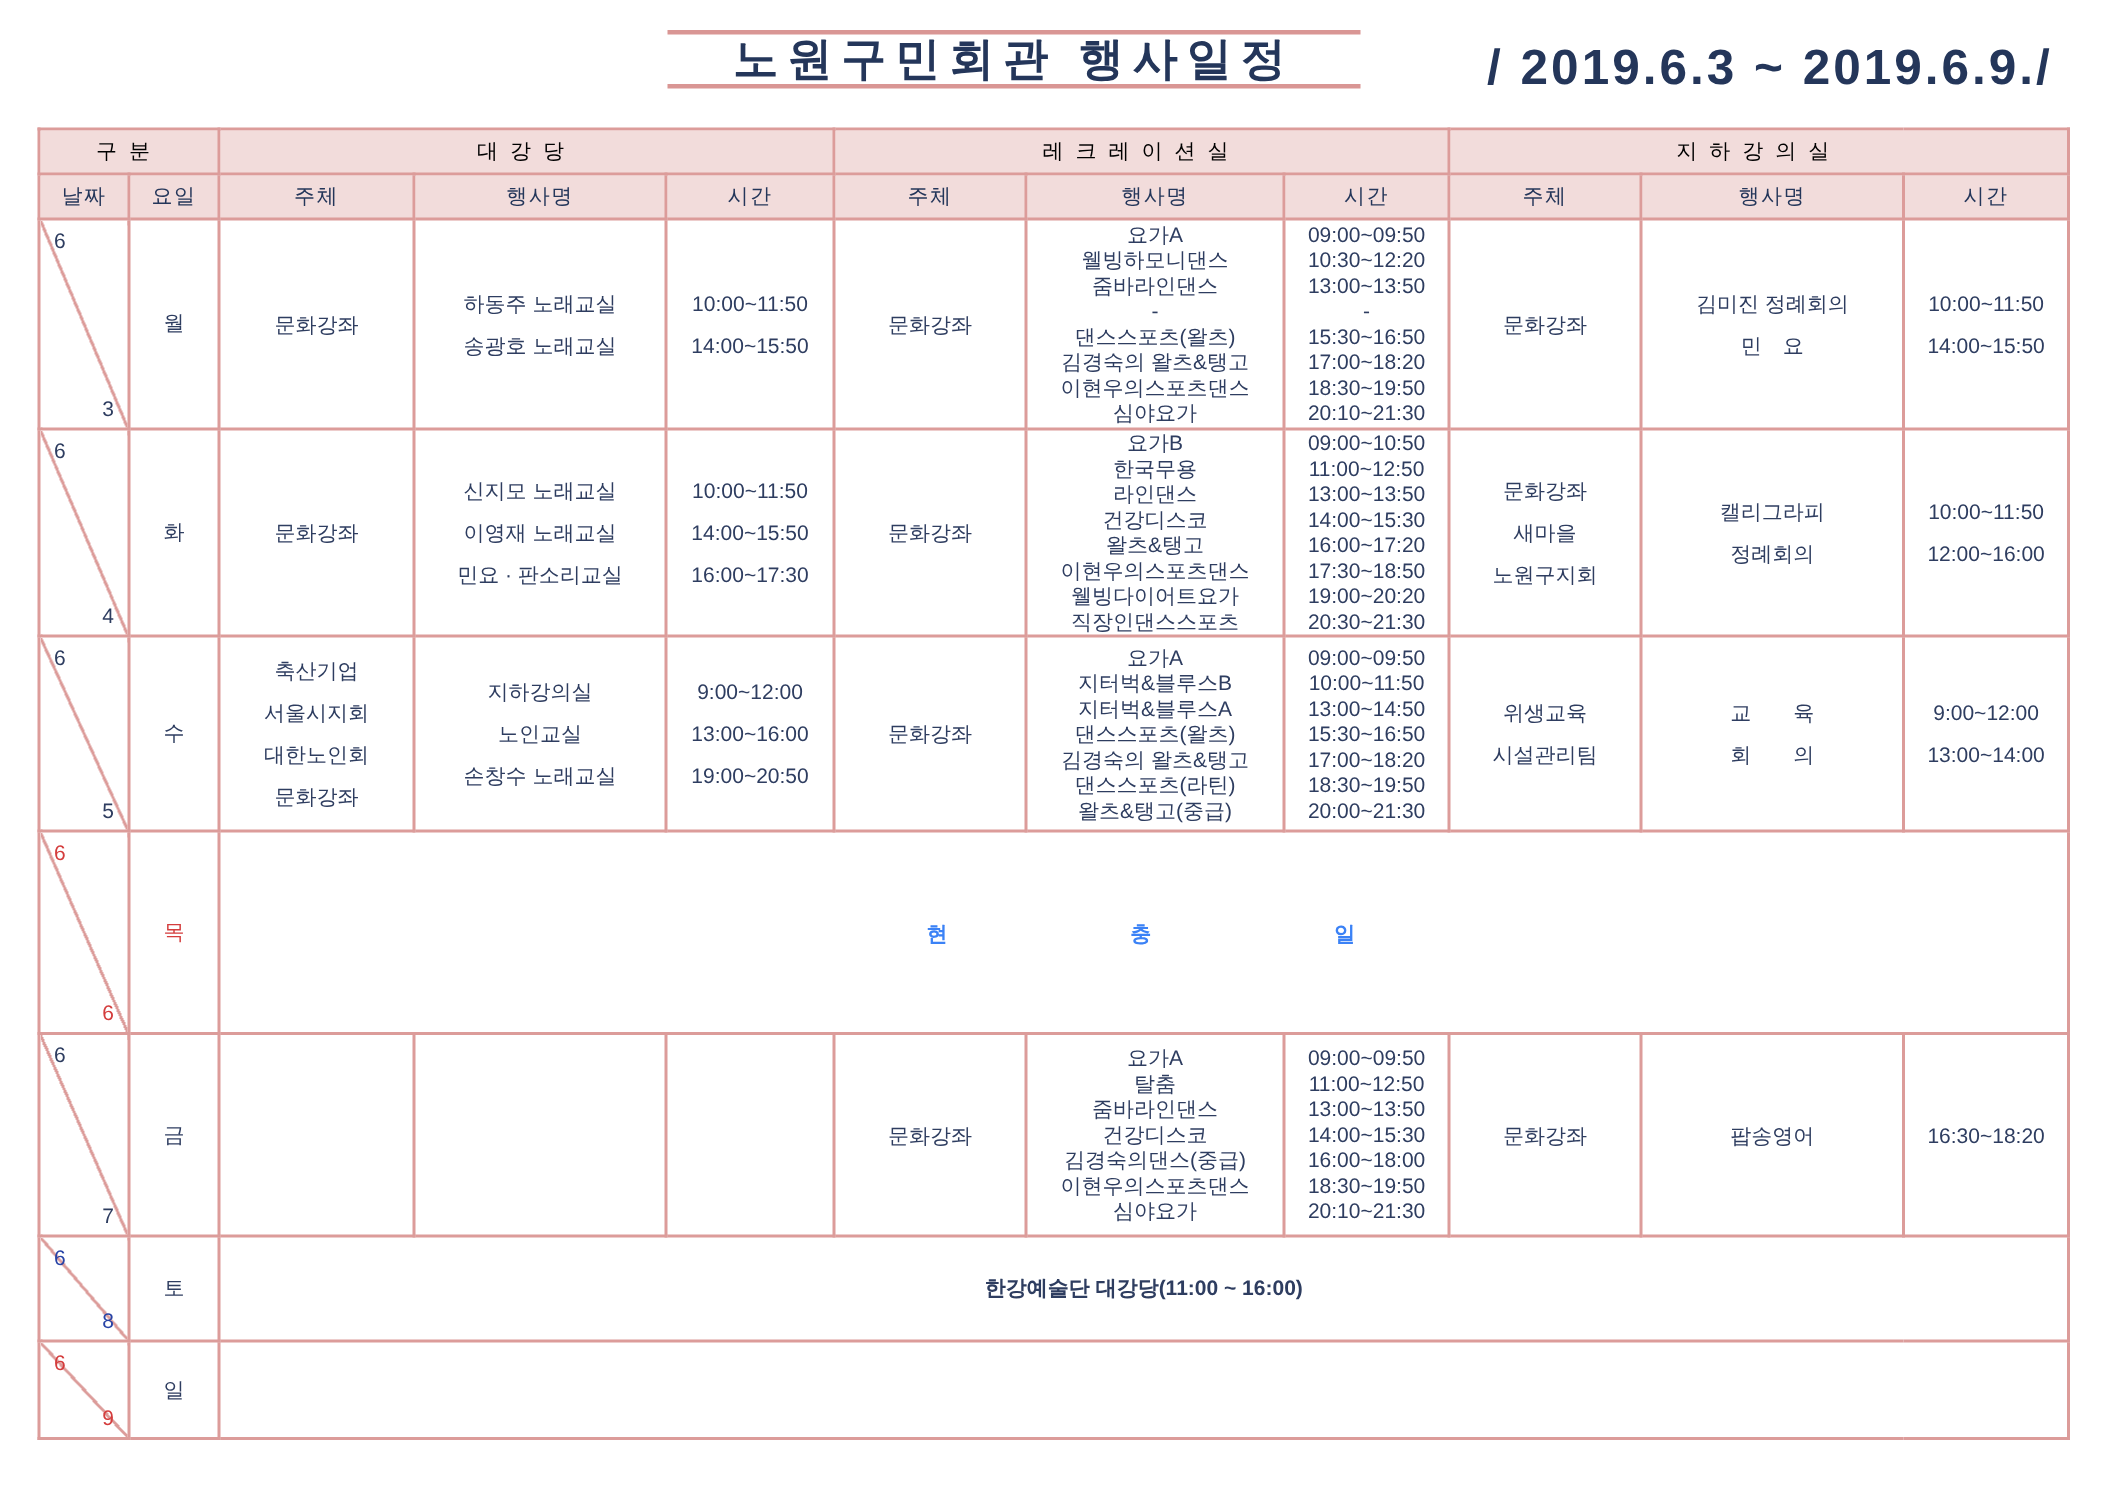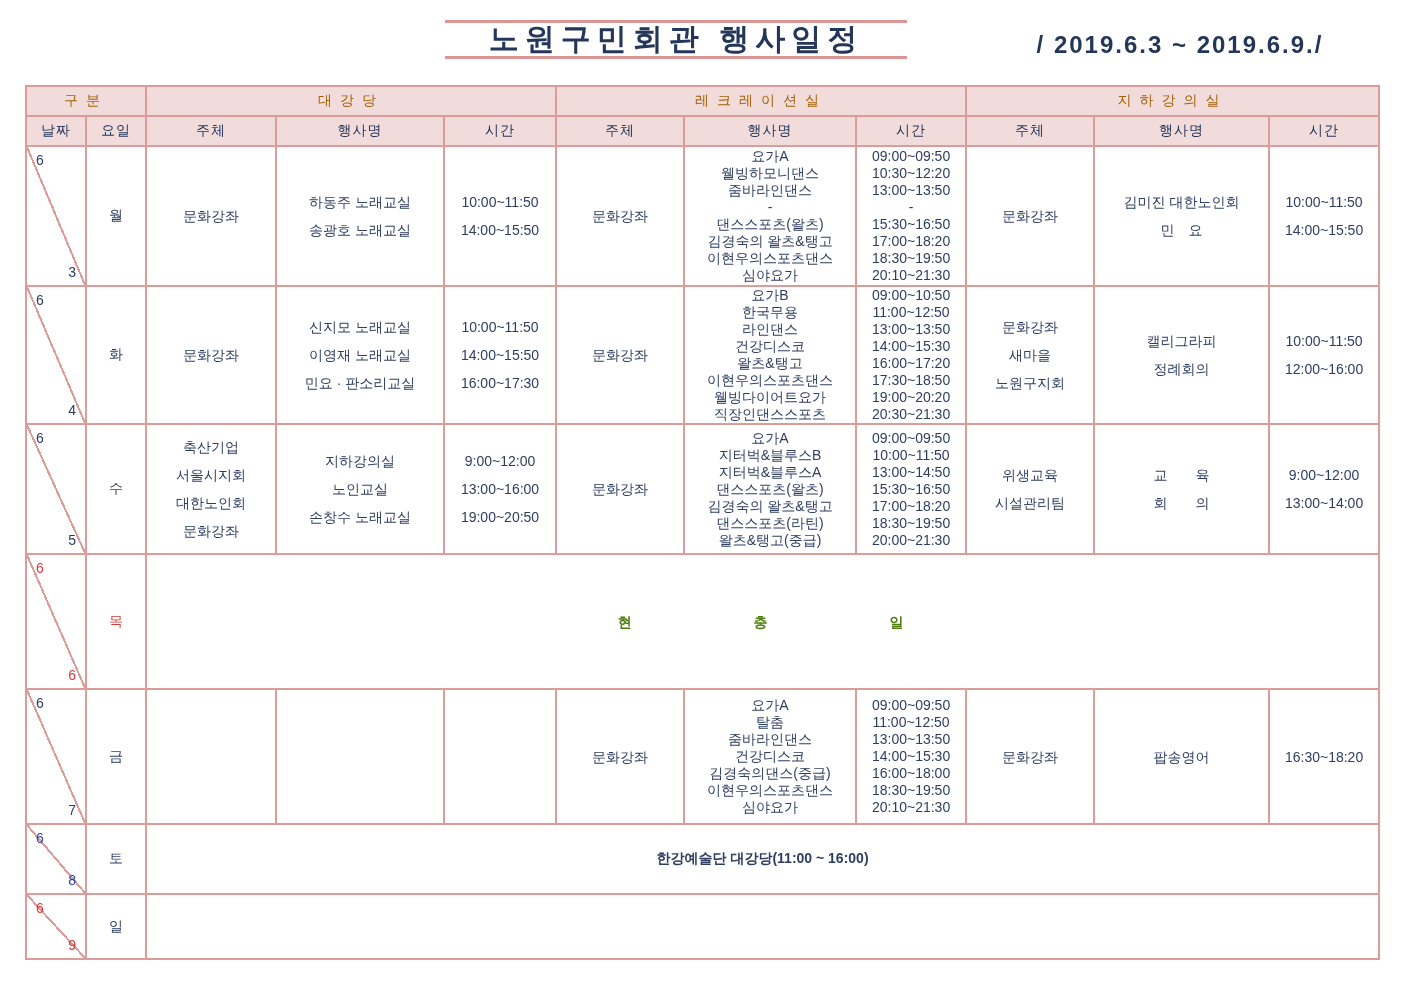--- a/index.html
+++ b/index.html
@@ -18,21 +18,21 @@
     border-top: 3px solid #d99694;
     border-bottom: 3px solid #d99694;
     display: flex; align-items: center; justify-content: center;
   }
   .title-text {
     font-size: 30px; font-weight: bold; letter-spacing: 6px; color: #24365a;
   }
   .date-range {
     position: absolute; left: 985px; top: 20px; width: 390px; height: 50px;
     display: flex; align-items: center; justify-content: center;
-    font-size: 24px; font-weight: bold; letter-spacing: 2px; color: #24365a;
+    font-size: 33px; font-weight: bold; letter-spacing: 2px; color: #24365a;
   }
 
   
   table.schedule {
     position: absolute; left: 25px; top: 85px;
     border-collapse: collapse; table-layout: fixed;
     width: 1353px;
   }
   table.schedule td {
     border: 2px solid #dc9c9a;
@@ -46,21 +46,21 @@
   tr.r-mon { height: 140px; }
   tr.r-tue { height: 135px; }
   tr.r-wed { height: 130px; }
   tr.r-thu { height: 135px; }
   tr.r-fri { height: 135px; }
   tr.r-sat { height: 70px; }
   tr.r-sun { height: 65px; }
 
   td.gh {
     background: #f2dcdb; font-size: 17px; letter-spacing: 8px;
-    color: #a16207;
+    color: #000000;
   }
   td.sh {
     background: #f2dcdb; font-size: 16px; letter-spacing: 1px;
     color: #24365a;
   }
 
   td.lh28 { line-height: 28px; font-size: 14px; }
   td.lh17 { line-height: 17px; font-size: 13px; margin-top: 16px; }
   td.host { font-size: 14px; line-height: 28px; margin-left: 24px; }
 
@@ -76,21 +76,21 @@
   }
   td.datecell .m { position: absolute; top: 5px; left: 9px; }
   td.datecell .d { position: absolute; bottom: 5px; right: 9px; }
 
   td.weekday { font-size: 16px; }
 
   .red  { color: #d43c3c; }
   .blue { color: #2743a6; }
 
   td.special {
-    font-size: 62px; font-weight: bold; color: #4d7c0f;
+    font-size: 62px; font-weight: bold; color: #3b82f6;
     word-spacing: 110px; letter-spacing: 4px;
     line-height: 1;
   }
   td.merged-note { font-size: 16px; font-weight: bold; }
 </style>
 </head>
 <body>
 
 <div class="title-block">
   <span class="title-text">노원구민회관 행사일정</span>
@@ -156,21 +156,21 @@
 심야요가</td>
     <td class="lh17">09:00~09:50
 10:30~12:20
 13:00~13:50
 -
 15:30~16:50
 17:00~18:20
 18:30~19:50
 20:10~21:30</td>
     <td class="host">문화강좌</td>
-    <td class="lh28">김미진 대한노인회
+    <td class="lh28">김미진 정례회의
 민　요</td>
     <td class="lh28">10:00~11:50
 14:00~15:50</td>
   </tr>
 
   <tr class="r-tue">
     <td class="datecell">
       <span class="m">6</span>
       <span class="d">4</span>
     </td>

